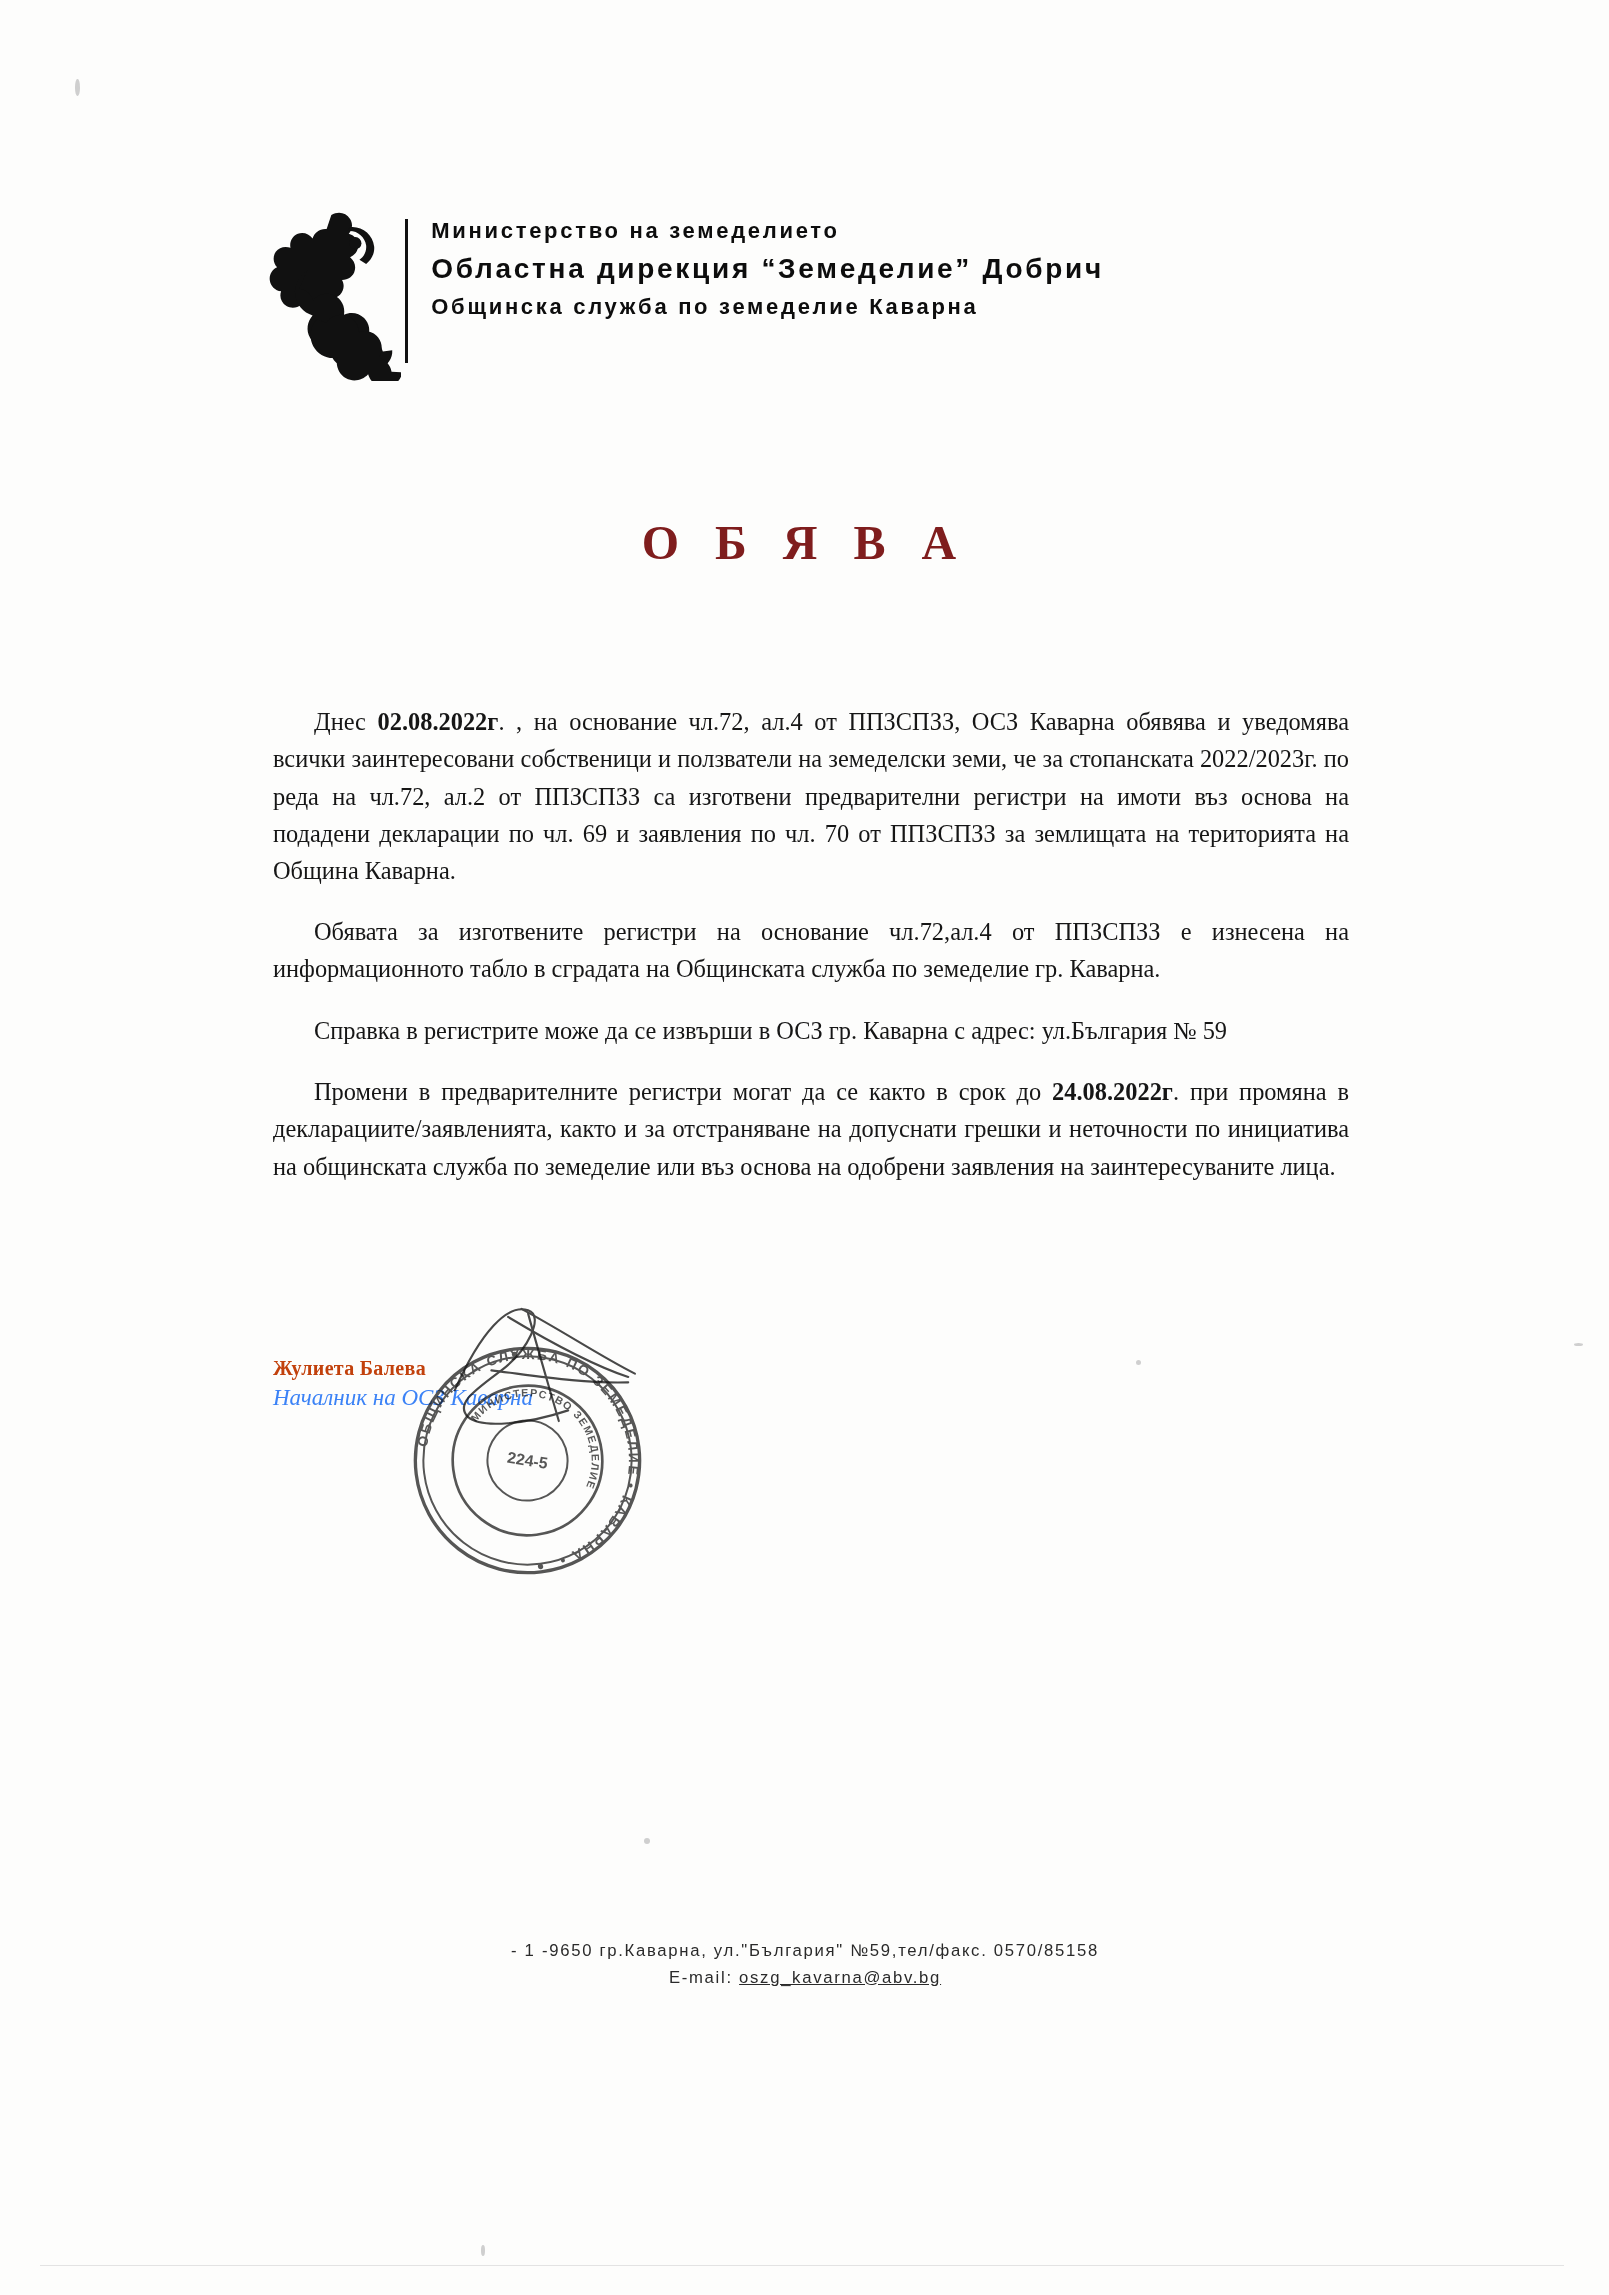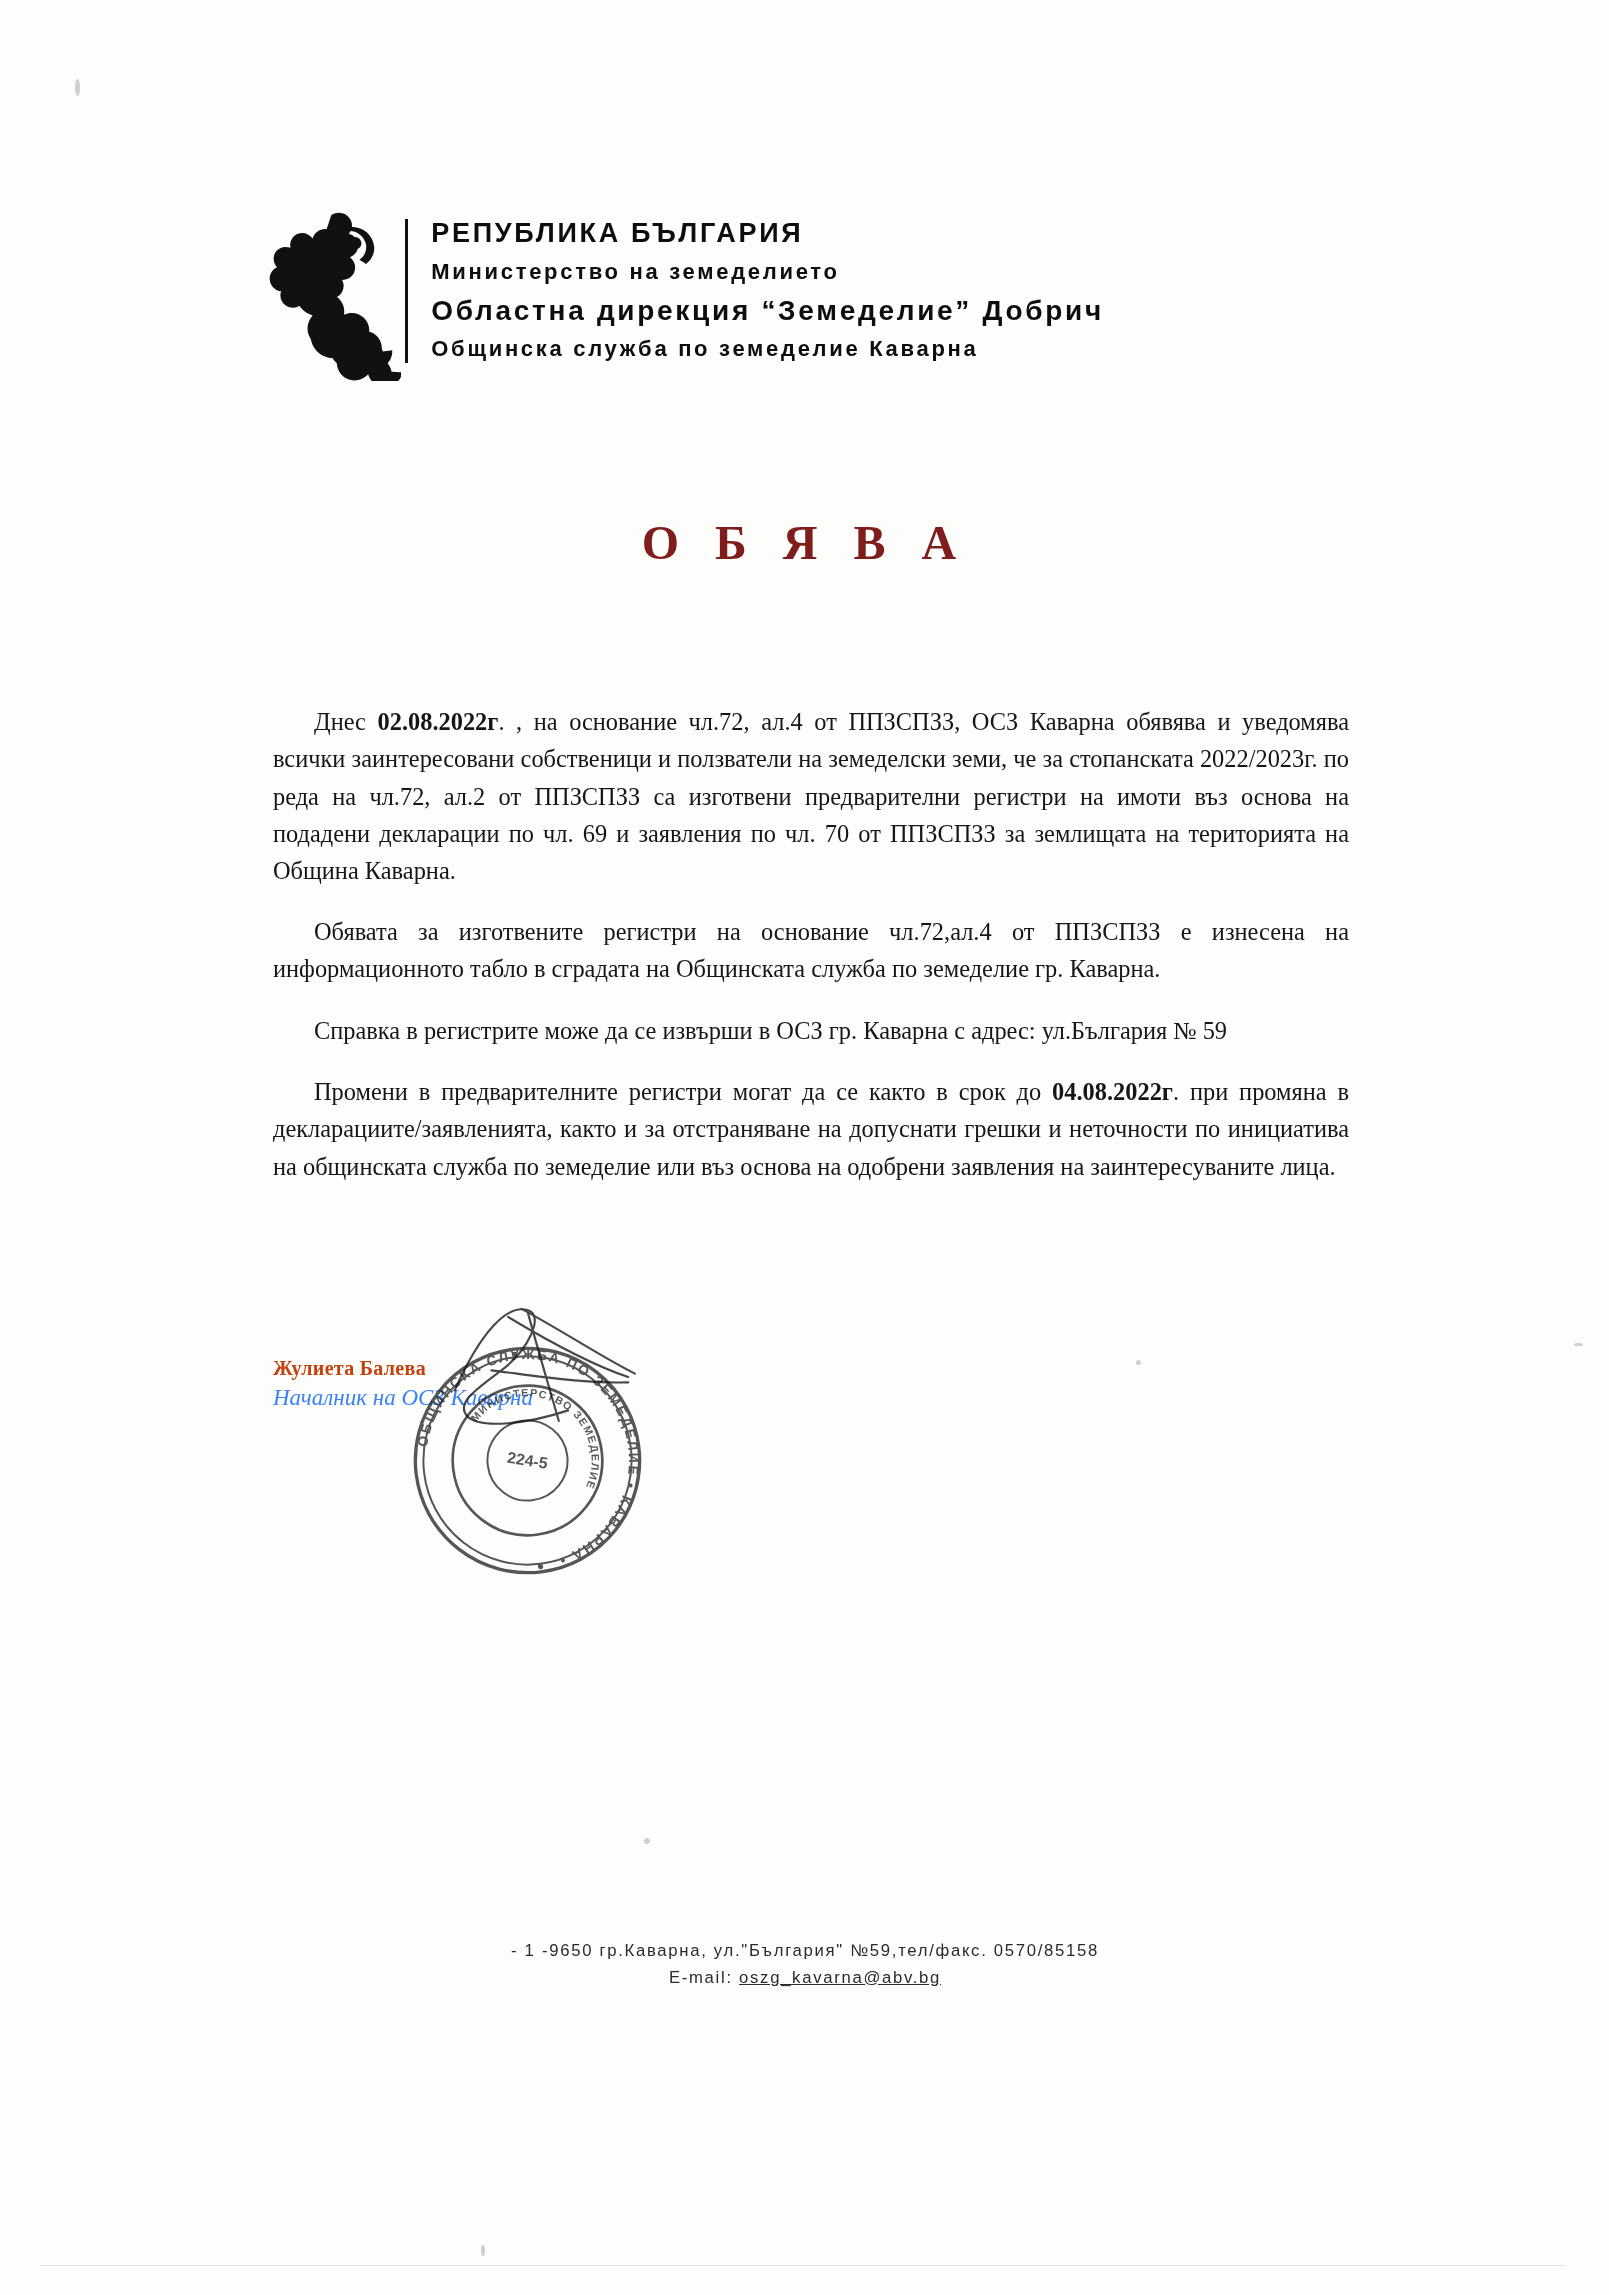--- a/index.html
+++ b/index.html
@@ -182,41 +182,40 @@
           <path d="M74 168 c-10 11 -12 27 -5 40 c7 13 22 20 36 17 c-3 12 2 25 13 31 c11 6 25 3 33 -6 c3 11 13 19 25 19 c13 0 24 -9 26 -22 l-16 -1 c-2 -10 -9 -18 -19 -21 c6 -9 6 -21 -1 -30 c-7 -9 -19 -12 -29 -8 c0 -12 -8 -22 -19 -25 c-11 -3 -23 1 -29 11 z"></path>
           <path d="M120 36 c14 -2 26 8 28 21 c1 9 -3 17 -10 22 l10 6 c8 -6 13 -16 12 -26 c-2 -18 -18 -31 -36 -29 z"></path>
           <circle cx="132" cy="54" r="9"></circle>
         </g>
       </svg>
     </div>
 
     <div class="header-divider"></div>
 
     <div class="header-text">
-      <div class="line h-line1">РЕПУБЛИКА БЪЛГАРИЯ</div>
       <div class="line h-line2">Министерство на земеделието</div>
       <div class="line h-line3">Областна дирекция “Земеделие” Добрич</div>
       <div class="line h-line4">Общинска служба по земеделие Каварна</div>
     </div>
   </div>
 
   <div class="doc-title">О Б Я В А</div>
 
   <div class="body-block">
 
     <p class="para">
       <span>Днес </span><b>02.08.2022г</b><span>. , на основание чл.72, ал.4 от ППЗСПЗЗ, ОСЗ Каварна обявява и уведомява всички заинтересовани собственици и ползватели на земеделски земи, че за стопанската 2022/2023г. по реда на чл.72, ал.2 от ППЗСПЗЗ са изготвени предварителни регистри на имоти въз основа на подадени декларации по чл. 69 и заявления по чл. 70 от ППЗСПЗЗ за землищата на територията на Община Каварна.</span>
     </p>
 
     <p class="para">Обявата за изготвените регистри на основание чл.72,ал.4 от ППЗСПЗЗ е изнесена на информационното табло в сградата на Общинската служба по земеделие гр. Каварна.</p>
 
     <p class="para">Справка в регистрите може да се извърши в ОСЗ  гр. Каварна с адрес: ул.България № 59</p>
 
     <p class="para">
-      <span>Промени в предварителните регистри могат да се както в срок до </span><b>04.08.2022г</b><span>. при промяна в декларациите/заявленията, както и за отстраняване на допуснати грешки и неточности по инициатива на общинската служба по земеделие или въз основа на одобрени заявления на заинтересуваните лица.</span>
+      <span>Промени в предварителните регистри могат да се както в срок до </span><b>24.08.2022г</b><span>. при промяна в декларациите/заявленията, както и за отстраняване на допуснати грешки и неточности по инициатива на общинската служба по земеделие или въз основа на одобрени заявления на заинтересуваните лица.</span>
     </p>
   </div>
 
   <div class="sign-block">
     <div class="sign-name">Жулиета Балева</div>
     <div class="sign-role">Началник на ОСЗ Каварна</div>
   </div>
 
   <div class="ink">
     <svg width="307" height="174" viewBox="0 0 460 260" xmlns="http://www.w3.org/2000/svg">

